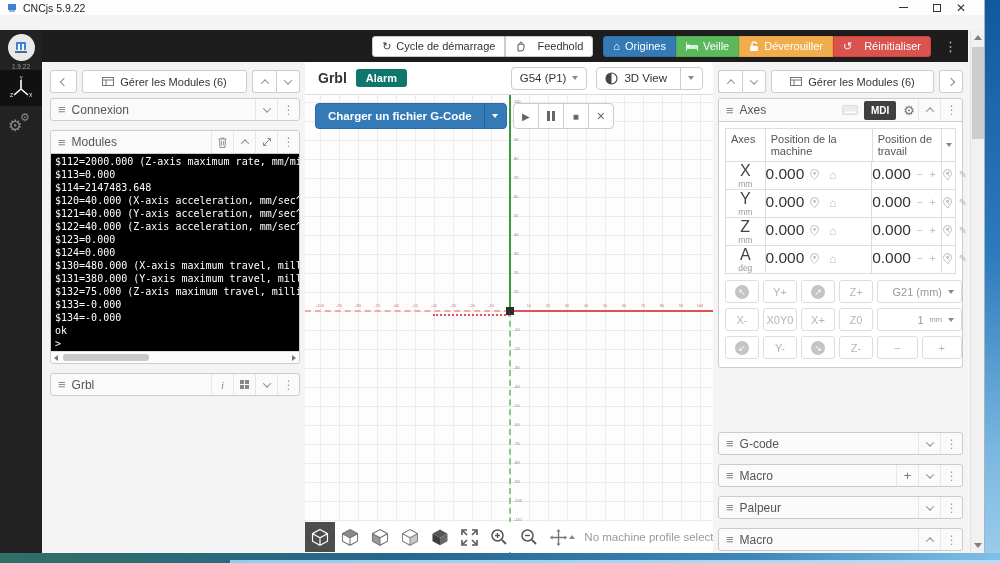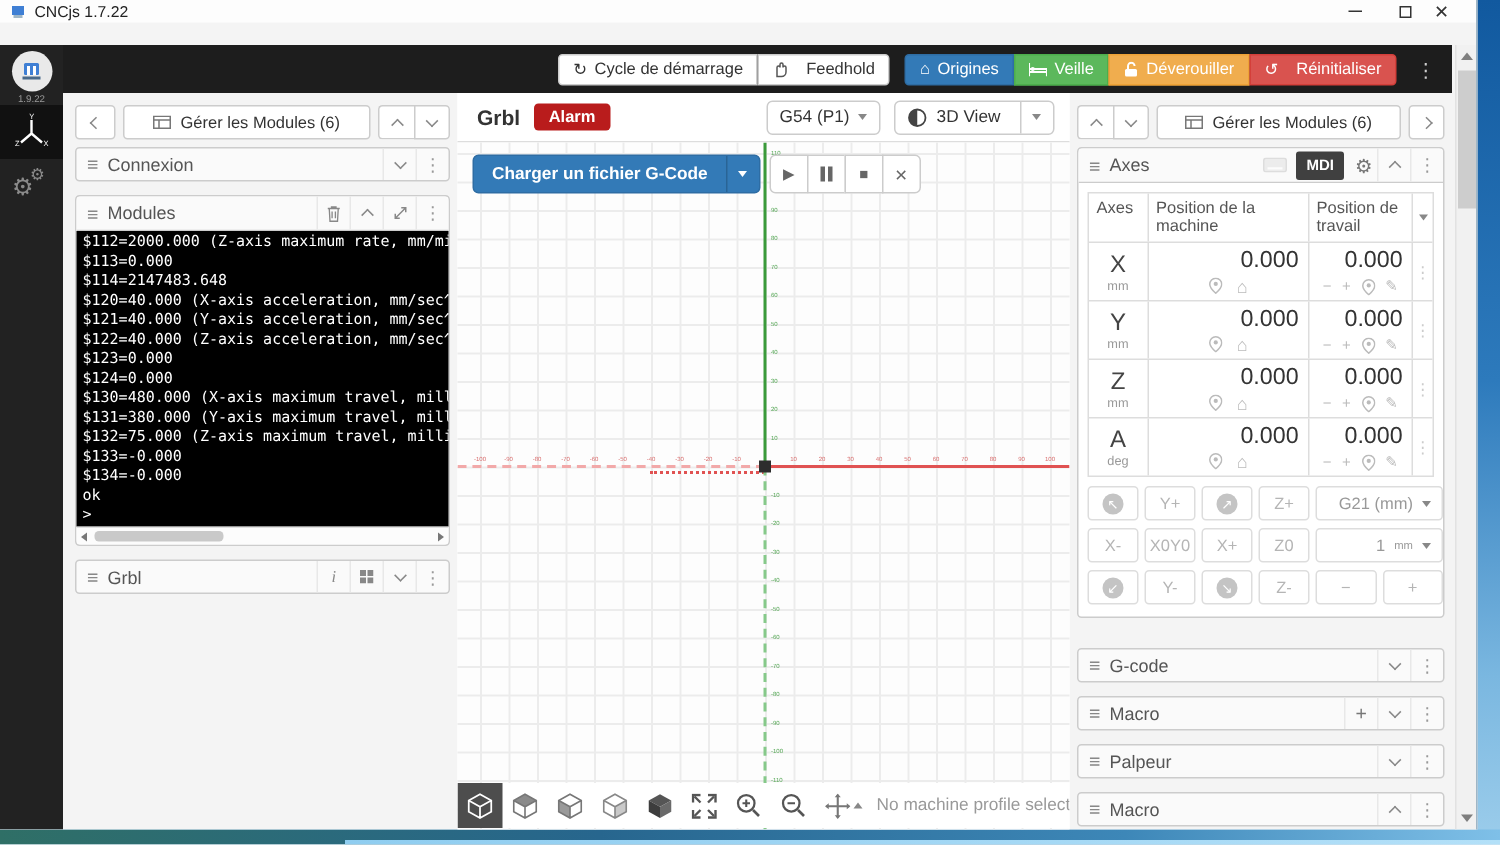--- a/index.html
+++ b/index.html
@@ -93,21 +93,21 @@
   .tri { width:0; height:0; position:absolute; top:3px; }
   .tri.l { left:3px; border-top:3px solid transparent; border-bottom:3px solid transparent; border-right:4px solid #777; }
   .tri.r { right:3px; border-top:3px solid transparent; border-bottom:3px solid transparent; border-left:4px solid #777; }
   .lp-grbl { position:absolute; left:5px; top:311px; width:250px; }
 
   
   .center { position:absolute; left:305px; top:62px; width:408px; height:491px; background:#fff; }
   .vis-head { position:absolute; left:0; top:0; width:100%; height:33px; background:#fff;
     border-bottom:1px solid #ddd; display:flex; align-items:center; padding:0 10px 0 13px; gap:9px; }
   .vis-title { font-size:14px; font-weight:bold; color:#333; }
-  .badge-alarm { background:#b91c1c; color:#fff; font-size:11px; font-weight:bold;
+  .badge-alarm { background:#0f766e; color:#fff; font-size:11px; font-weight:bold;
     padding:3px 10px; border-radius:3px; }
   .vis-head .spacer { flex:1; }
   .drop-btn { height:23px; background:#fff; border:1px solid #ccc; border-radius:4px;
     display:inline-flex; align-items:center; font-size:11.5px; color:#333; padding:0 8px; gap:6px; }
   .drop-btn .sect { border-left:1px solid #ccc; align-self:stretch; display:flex; align-items:center;
     padding-left:7px; margin-left:7px; }
   .canvas { position:absolute; left:0; top:33px; width:408px; height:458px; background:#fdfdfd;
     background-image:linear-gradient(#ececec 1px, transparent 1px),
                      linear-gradient(90deg,#ececec 1px, transparent 1px);
     background-size:19px 19px; background-position:205px 216px; overflow:hidden; }
@@ -159,21 +159,21 @@
   .ax-hrow > div { border-right:1px solid #ddd; padding:4px 5px; }
   .ax-hrow { border-bottom:1px solid #ddd; }
   .c-ax { width:40px; } .c-mach { width:108px; } .c-work { width:70px; } .c-dots { width:13px; border-right:none!important;
     display:flex; align-items:center; justify-content:center; }
   .ax-row { border-bottom:1px solid #ddd; }
   .ax-row:last-child { border-bottom:none; }
   .ax-row .cell { border-right:1px solid #ddd; }
   .axcell { width:40px; display:flex; flex-direction:column; align-items:center; justify-content:center; }
   .ax-letter { font-size:16px; color:#444; line-height:17px; }
   .ax-unit { font-size:8.5px; color:#999; }
-  .valcell { display:flex; flex-direction:column; }
+  .valcell { display:flex; flex-direction:row; }
   .valcell.mach { width:108px; } .valcell.work { width:70px; }
   .ax-value { font-size:15.5px; color:#333; text-align:right; padding:3px 6px 1px 0; }
   .ax-icons { display:flex; justify-content:center; gap:10px; align-items:center; color:#bbb;
     font-size:10px; padding:1px 0 3px; }
   .ax-icons.work { gap:7px; }
   .rowdots { width:13px; display:flex; align-items:center; justify-content:center; color:#ccc; }
 
   .jog { margin:2px 6px 8px; display:grid; grid-template-columns:34px 34px 34px 34px 85px;
     grid-auto-rows:23px; gap:5px 4px; }
   .jbtn { border:1px solid #ddd; border-radius:3px; background:#fff; color:#b5b5b5; font-size:11px;
@@ -206,21 +206,21 @@
 <div class="screen">
   <div class="desk-bottom"></div>
 
   <div class="app">
 
     <div class="titlebar">
       <svg class="appicon" viewBox="0 0 10 10">
           <rect x="1" y="1" width="8" height="6" fill="#3f7fd4"></rect>
           <rect x="2" y="7" width="6" height="2" fill="#9fb6c6"></rect>
         </svg>
-      <span>CNCjs 1.7.22</span>
+      <span>CNCjs 5.9.22</span>
       <span class="wctl min">
           <i class="glyph-min"></i>
         </span>
       <span class="wctl max">
           <i class="glyph-max"></i>
         </span>
       <span class="wctl close">
           <span class="glyph-close">✕</span>
         </span>
     </div>

